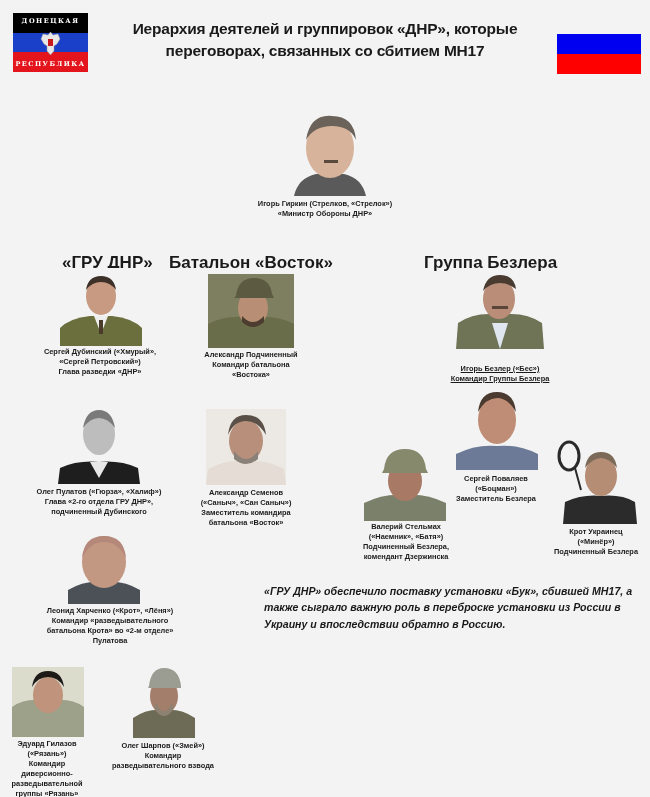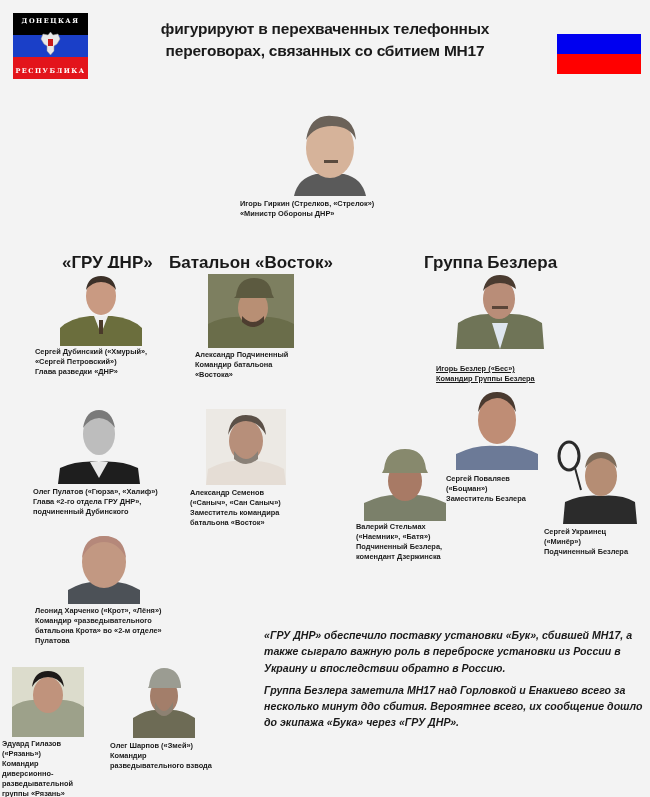--- a/index.html
+++ b/index.html
@@ -8,70 +8,70 @@
     background:#f3f3f3;
     font-family:"Liberation Sans", "DejaVu Sans", sans-serif;
     color:#111;
   }
   .abs { position:absolute; }
   .title {
     left:120px; top:18px; width:410px; text-align:center;
     font-size:15.5px; font-weight:bold; line-height:22px; color:#1a1a1a;
     letter-spacing:-0.2px;
   }
-  .flag-dnr { left:13px; top:13px; width:75px; height:66px; overflow:hidden; }
+  .flag-dnr { left:13px; top:13px; width:75px; height:59px; overflow:hidden; }
   .flag-dnr .band { height:33.33%; width:100%; }
   .flag-dnr .txt {
     position:absolute; left:0; width:100%; text-align:center;
     font-family:"DejaVu Serif", serif; font-size:6.5px; font-weight:bold;
     letter-spacing:1.5px; color:#fff;
   }
   .flag-dnr .emblem {
     position:absolute; left:27px; top:17px; width:21px; height:26px;
   }
   .flag-ru { left:557px; top:34px; width:84px; height:40px; }
   .flag-ru .band { height:50%; width:100%; }
 
   .photo { position:absolute; overflow:hidden; }
   .photo svg { width:100%; height:100%; display:block; }
 
   .cap {
-    position:absolute; text-align:left; font-weight:bold;
+    position:absolute; text-align:center; font-weight:bold;
     font-size:7.4px; line-height:10px; color:#1a1a1a; white-space:nowrap;
   }
   .cap div { display:block; }
 
   .section-h {
     position:absolute; font-weight:bold; color:#1a1a1a;
     font-size:17px; white-space:nowrap;margin-top:13px;
   }
   .notes {
     left:264px; top:583px; width:380px;
     font-style:italic; font-weight:bold;
-    font-size:10.6px; line-height:16.3px; color:#1a1a1a;margin-top:44px;
+    font-size:10.6px; line-height:16.3px; color:#1a1a1a;
   }
   .notes p { margin:0 0 6px 0; }
 </style>
 </head>
 <body>
 
 <div class="abs flag-dnr">
   <div class="band" style="background:#000"></div>
   <div class="band" style="background:#1a3fc8"></div>
   <div class="band" style="background:#e3141b"></div>
   <div class="txt" style="top:4px">ДОНЕЦКАЯ</div>
   <div class="txt" style="bottom:4px">РЕСПУБЛИКА</div>
   <svg class="emblem" viewBox="0 0 21 26">
     <path d="M10.5 2 L13 5 L18 4 L20 9 L17 14 L14 16 L14 21 L10.5 25 L7 21 L7 16 L4 14 L1 9 L3 4 L8 5 Z" fill="#e8e8e8" stroke="#999" stroke-width="0.5"></path>
     <rect x="8" y="9" width="5" height="7" fill="#c81a1a"></rect>
   </svg>
 </div>
 
 <div class="abs title">
-  <div>фигурируют в перехваченных телефонных</div>
+  <div>Иерархия деятелей и группировок «ДНР», которые</div>
   <div>переговорах, связанных со сбитием МН17</div>
 </div>
 
 <div class="abs flag-ru">
   <div class="band" style="background:#0000f0"></div>
   <div class="band" style="background:#ff0000"></div>
 </div>
 
 <div class="photo" style="left:280px; top:108px; width:100px; height:88px;">
   <svg viewBox="0 0 100 88" preserveAspectRatio="none">
@@ -201,21 +201,21 @@
   <svg viewBox="0 0 84 84" preserveAspectRatio="none">
     <rect width="84" height="84" fill="#f3f3f3"></rect>
     <ellipse cx="14" cy="16" rx="10" ry="14" fill="none" stroke="#2a2a2a" stroke-width="3"></ellipse>
     <line x1="20" y1="28" x2="26" y2="50" stroke="#2a2a2a" stroke-width="2"></line>
     <path d="M8 84 L10 62 Q28 54 46 56 Q66 54 80 62 L82 84 Z" fill="#2b2b2b"></path>
     <ellipse cx="46" cy="36" rx="16" ry="20" fill="#b58d74"></ellipse>
     <path d="M30 28 Q32 12 46 12 Q60 12 62 28 Q54 18 46 18 Q38 18 30 28 Z" fill="#7c6a58"></path>
   </svg>
 </div>
 <div class="cap" style="left:544px; top:527px; width:104px;">
-  <div>Сергей Украинец</div>
+  <div>Крот Украинец</div>
   <div>(«Минёр»)</div>
   <div>Подчиненный Безлера</div>
 </div>
 
 <div class="photo" style="left:68px; top:528px; width:72px; height:76px;">
   <svg viewBox="0 0 72 76" preserveAspectRatio="none">
     <rect width="72" height="76" fill="#f3f3f3"></rect>
     <path d="M0 76 L0 62 Q16 52 36 54 Q56 52 72 62 L72 76 Z" fill="#4c5157"></path>
     <ellipse cx="36" cy="34" rx="22" ry="26" fill="#c29882"></ellipse>
     <path d="M14 30 Q16 8 36 8 Q56 8 58 30 Q50 14 36 14 Q22 14 14 30 Z" fill="#b5887a"></path>
@@ -255,14 +255,13 @@
   </svg>
 </div>
 <div class="cap" style="left:110px; top:741px; width:106px;">
   <div>Олег Шарпов («Змей»)</div>
   <div>Командир</div>
   <div>разведывательного взвода</div>
 </div>
 
 <div class="abs notes">
   <p>«ГРУ ДНР» обеспечило поставку установки «Бук», сбившей МН17, а также сыграло важную роль в переброске установки из России в Украину и впоследствии обратно в Россию.</p>
-  <p>Группа Безлера заметила МН17 над Горловкой и Енакиево всего за несколько минут ддо сбития. Вероятнее всего, их сообщение дошло до экипажа «Бука» через «ГРУ ДНР».</p>
 </div>
 
 </body></html>

